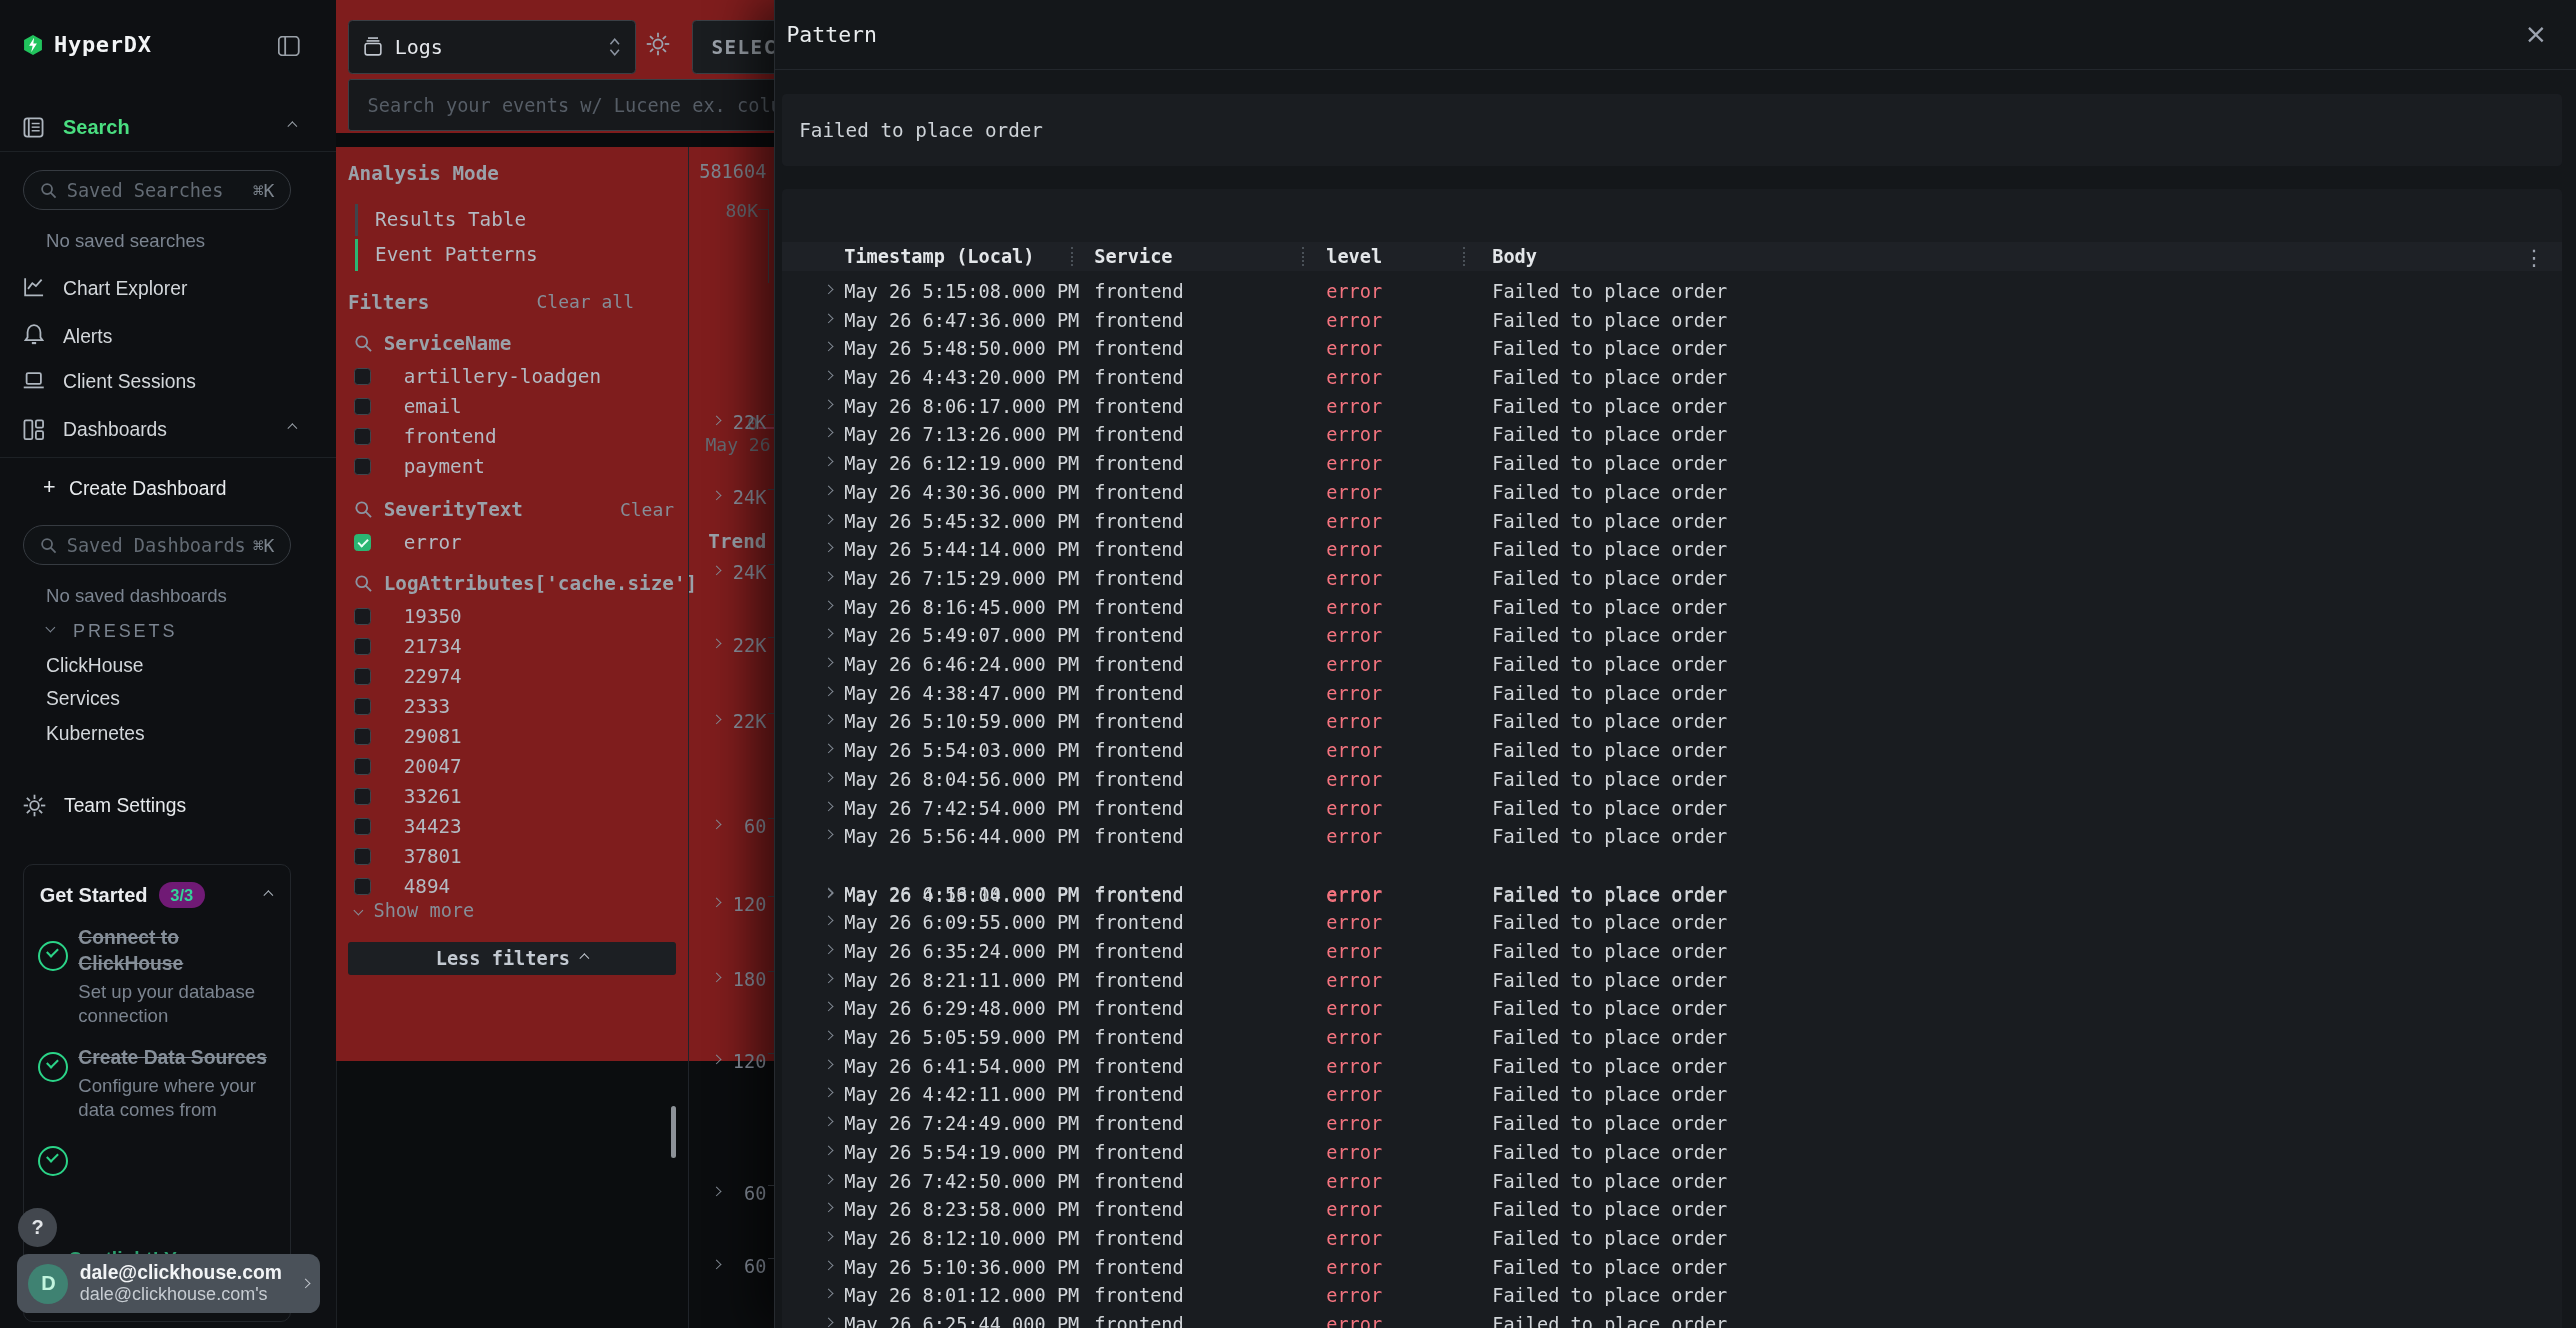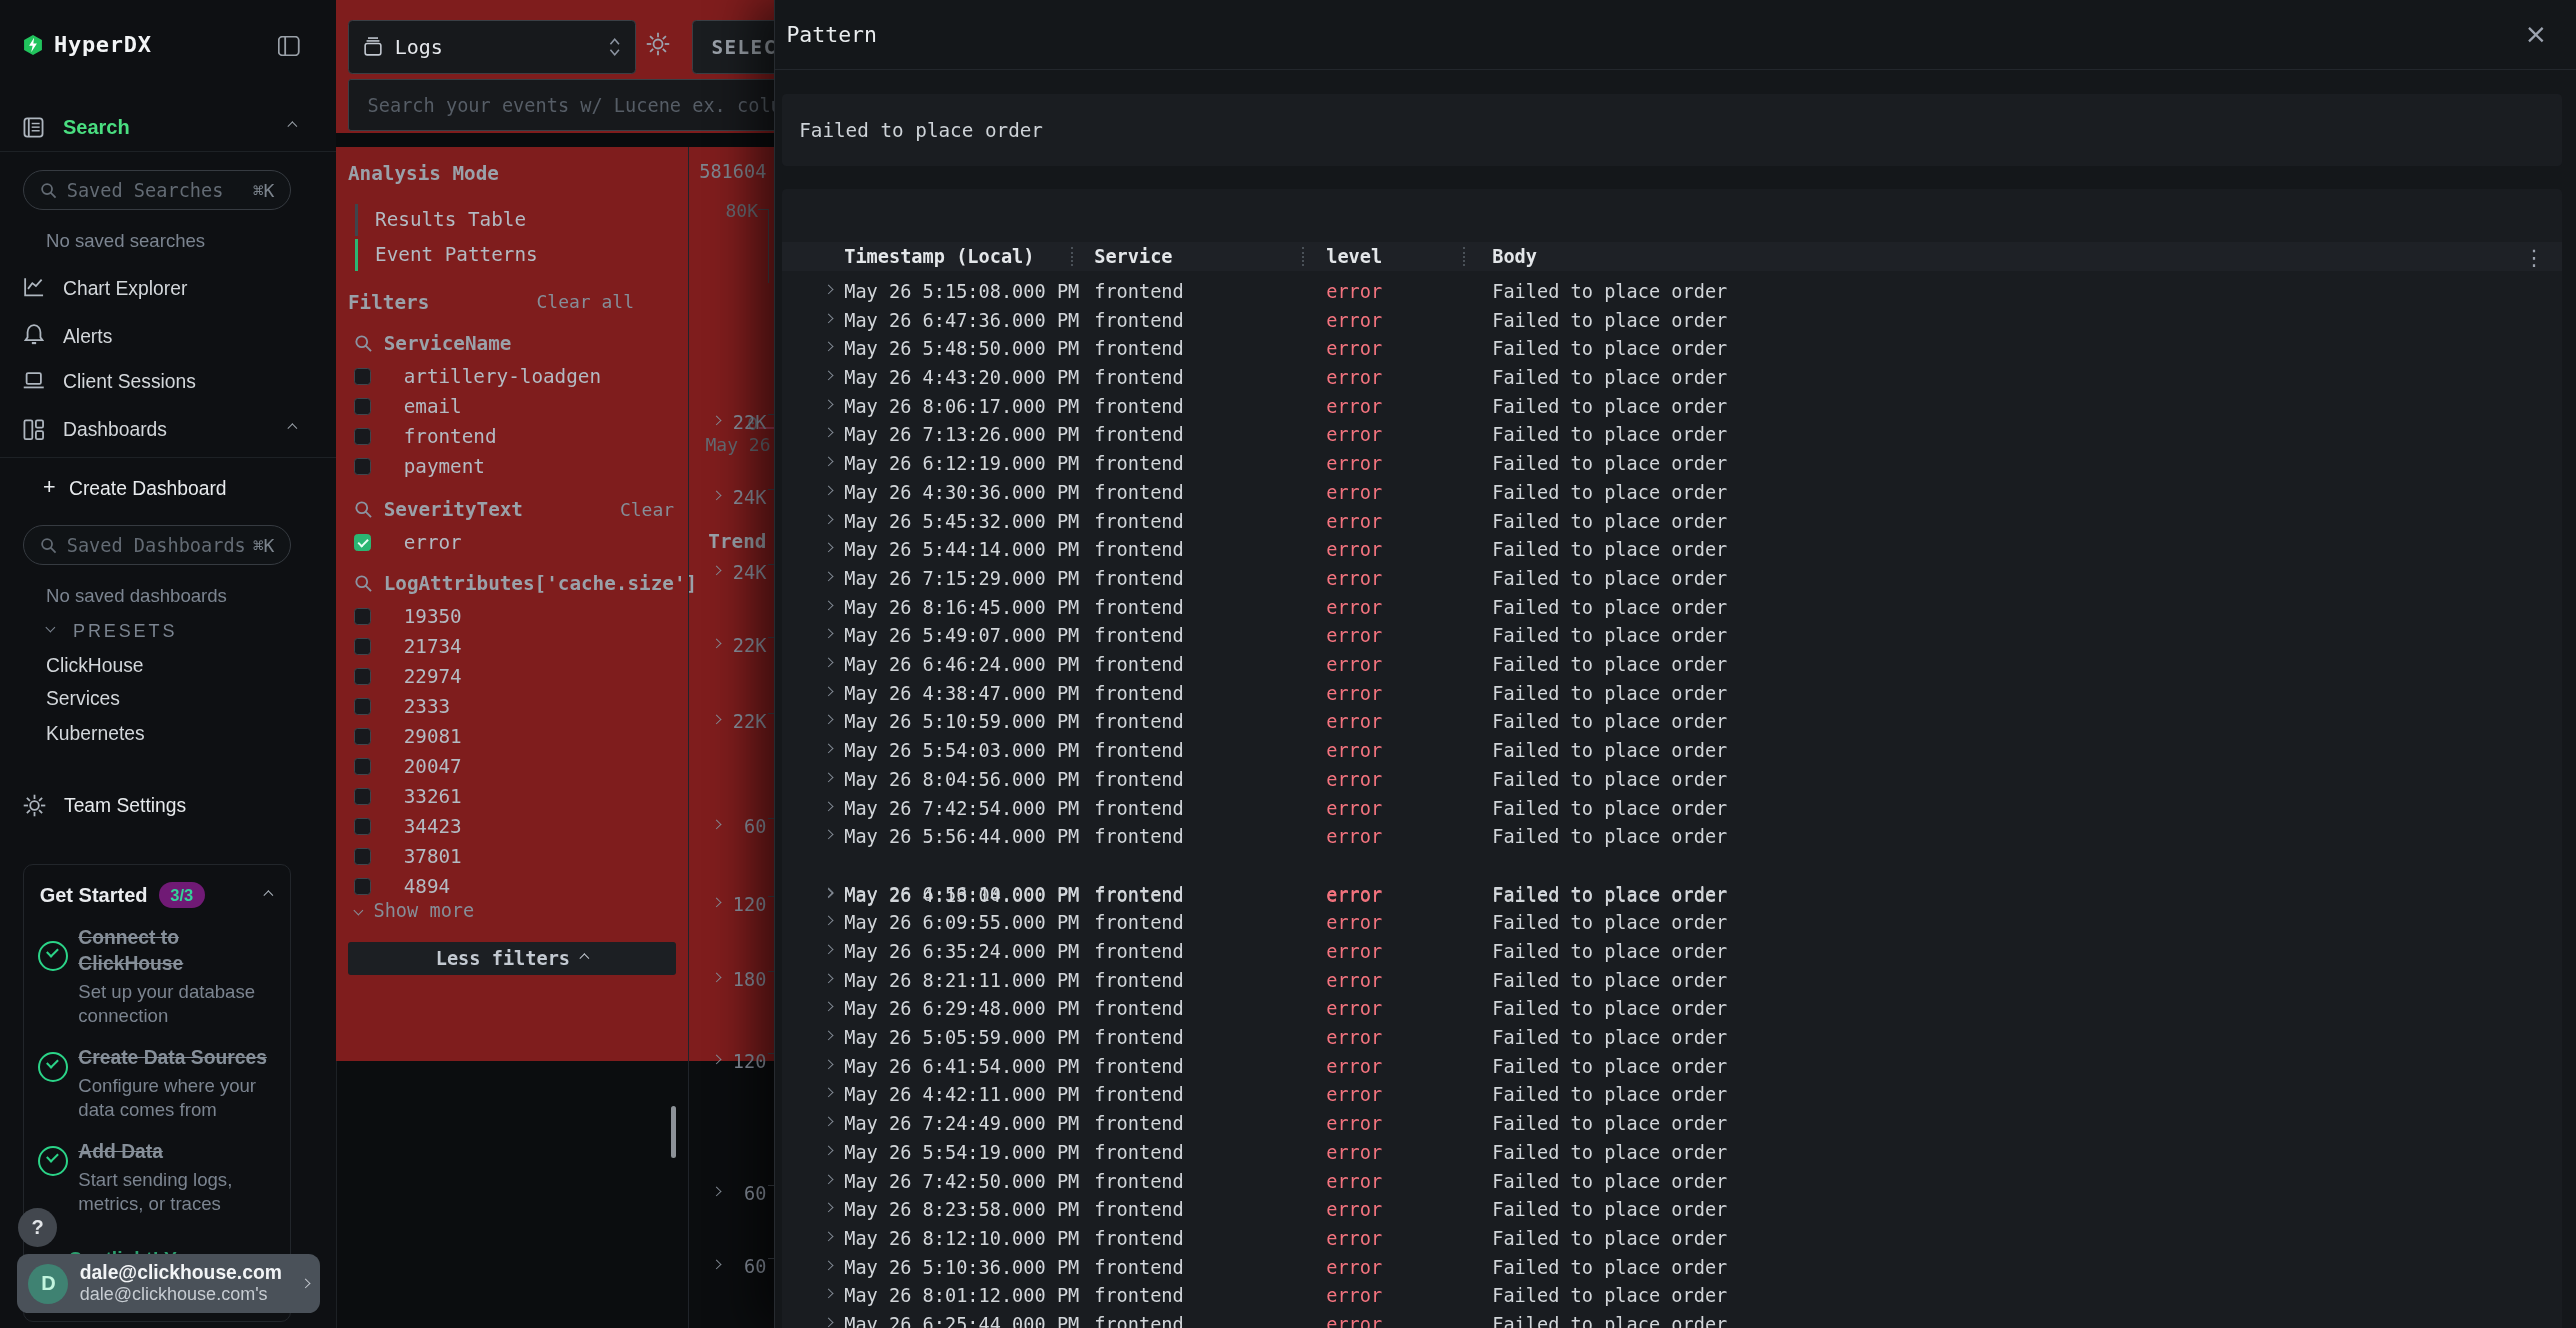--- a/index.html
+++ b/index.html
@@ -228,24 +228,20 @@
         </div>
       <div>
         <div class="gs-item-title sans">Create Data Sources</div>
         <div class="gs-item-sub sans">Configure where your data comes from</div>
       </div>
     </div>
     <div class="gs-item">
       <div class="gs-check">
           <div class="circle-check" style="margin-top:7.2px"></div>
         </div>
-      <div>
-        <div class="gs-item-title sans">Add Data</div>
-        <div class="gs-item-sub sans">Start sending logs, metrics, or traces</div>
-      </div>
     </div>
   </div>
 
   <div id="promo-text" class="sans">Spotlight! You</div>
   <div id="help-fab" class="sans">?</div>
 
   <div id="user-chip">
     <div id="avatar" class="sans">D</div>
     <div style="margin-left:11.4px;min-width:0">
       <div class="chip-email sans">dale@clickhouse.com</div>

